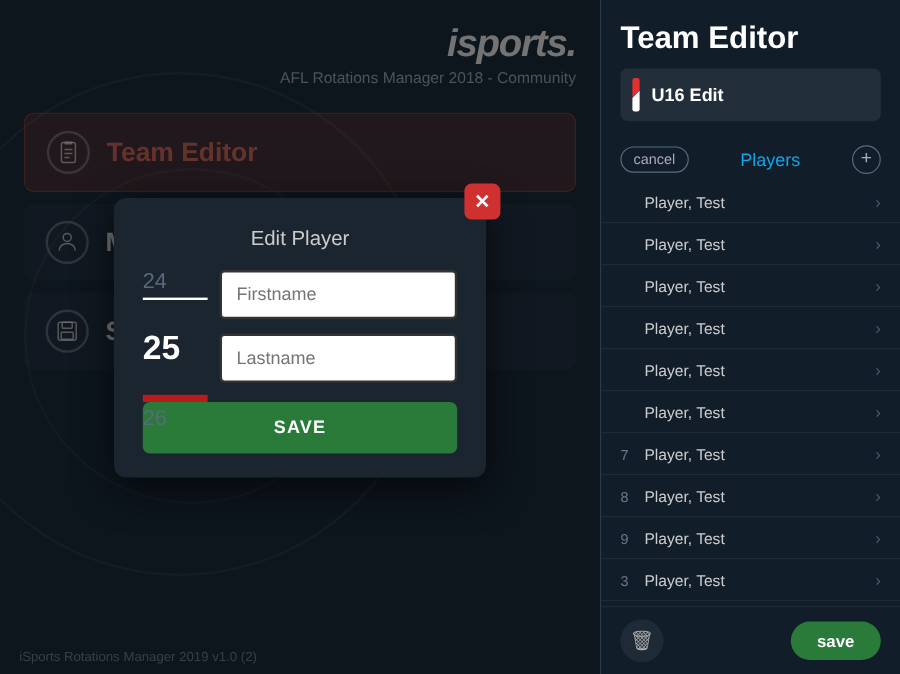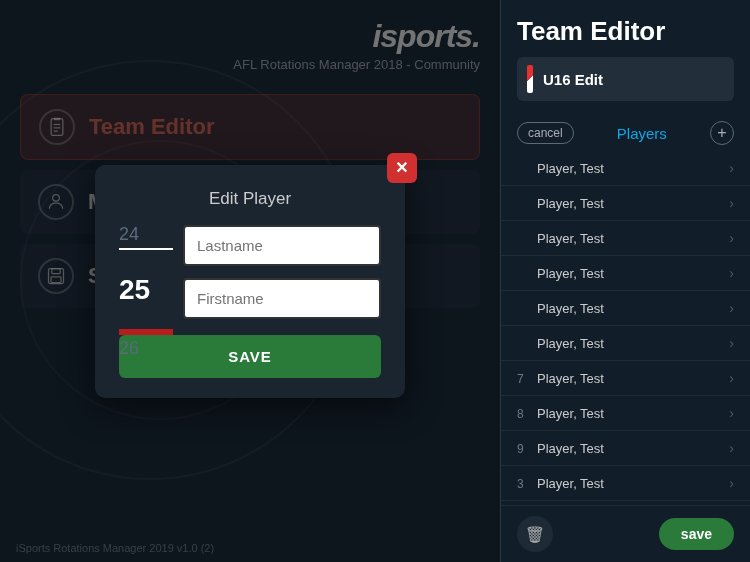--- a/index.html
+++ b/index.html
@@ -496,19 +496,19 @@
     <button class="modal-close">✕</button>
     <div class="modal-title">Edit Player</div>
 
     <div class="number-scroll-area">
       <div class="scroll-num">24</div>
       <div class="scroll-num active">25</div>
       <div class="scroll-num">26</div>
     </div>
 
     <div class="modal-fields">
+      <input class="modal-input" type="text" placeholder="Firstname" style="">
       <input class="modal-input" type="text" placeholder="Lastname" style="">
-      <input class="modal-input" type="text" placeholder="Firstname" style="">
     </div>
 
     <button class="modal-save-btn">SAVE</button>
   </div>
 </div>
 
 </body></html>

